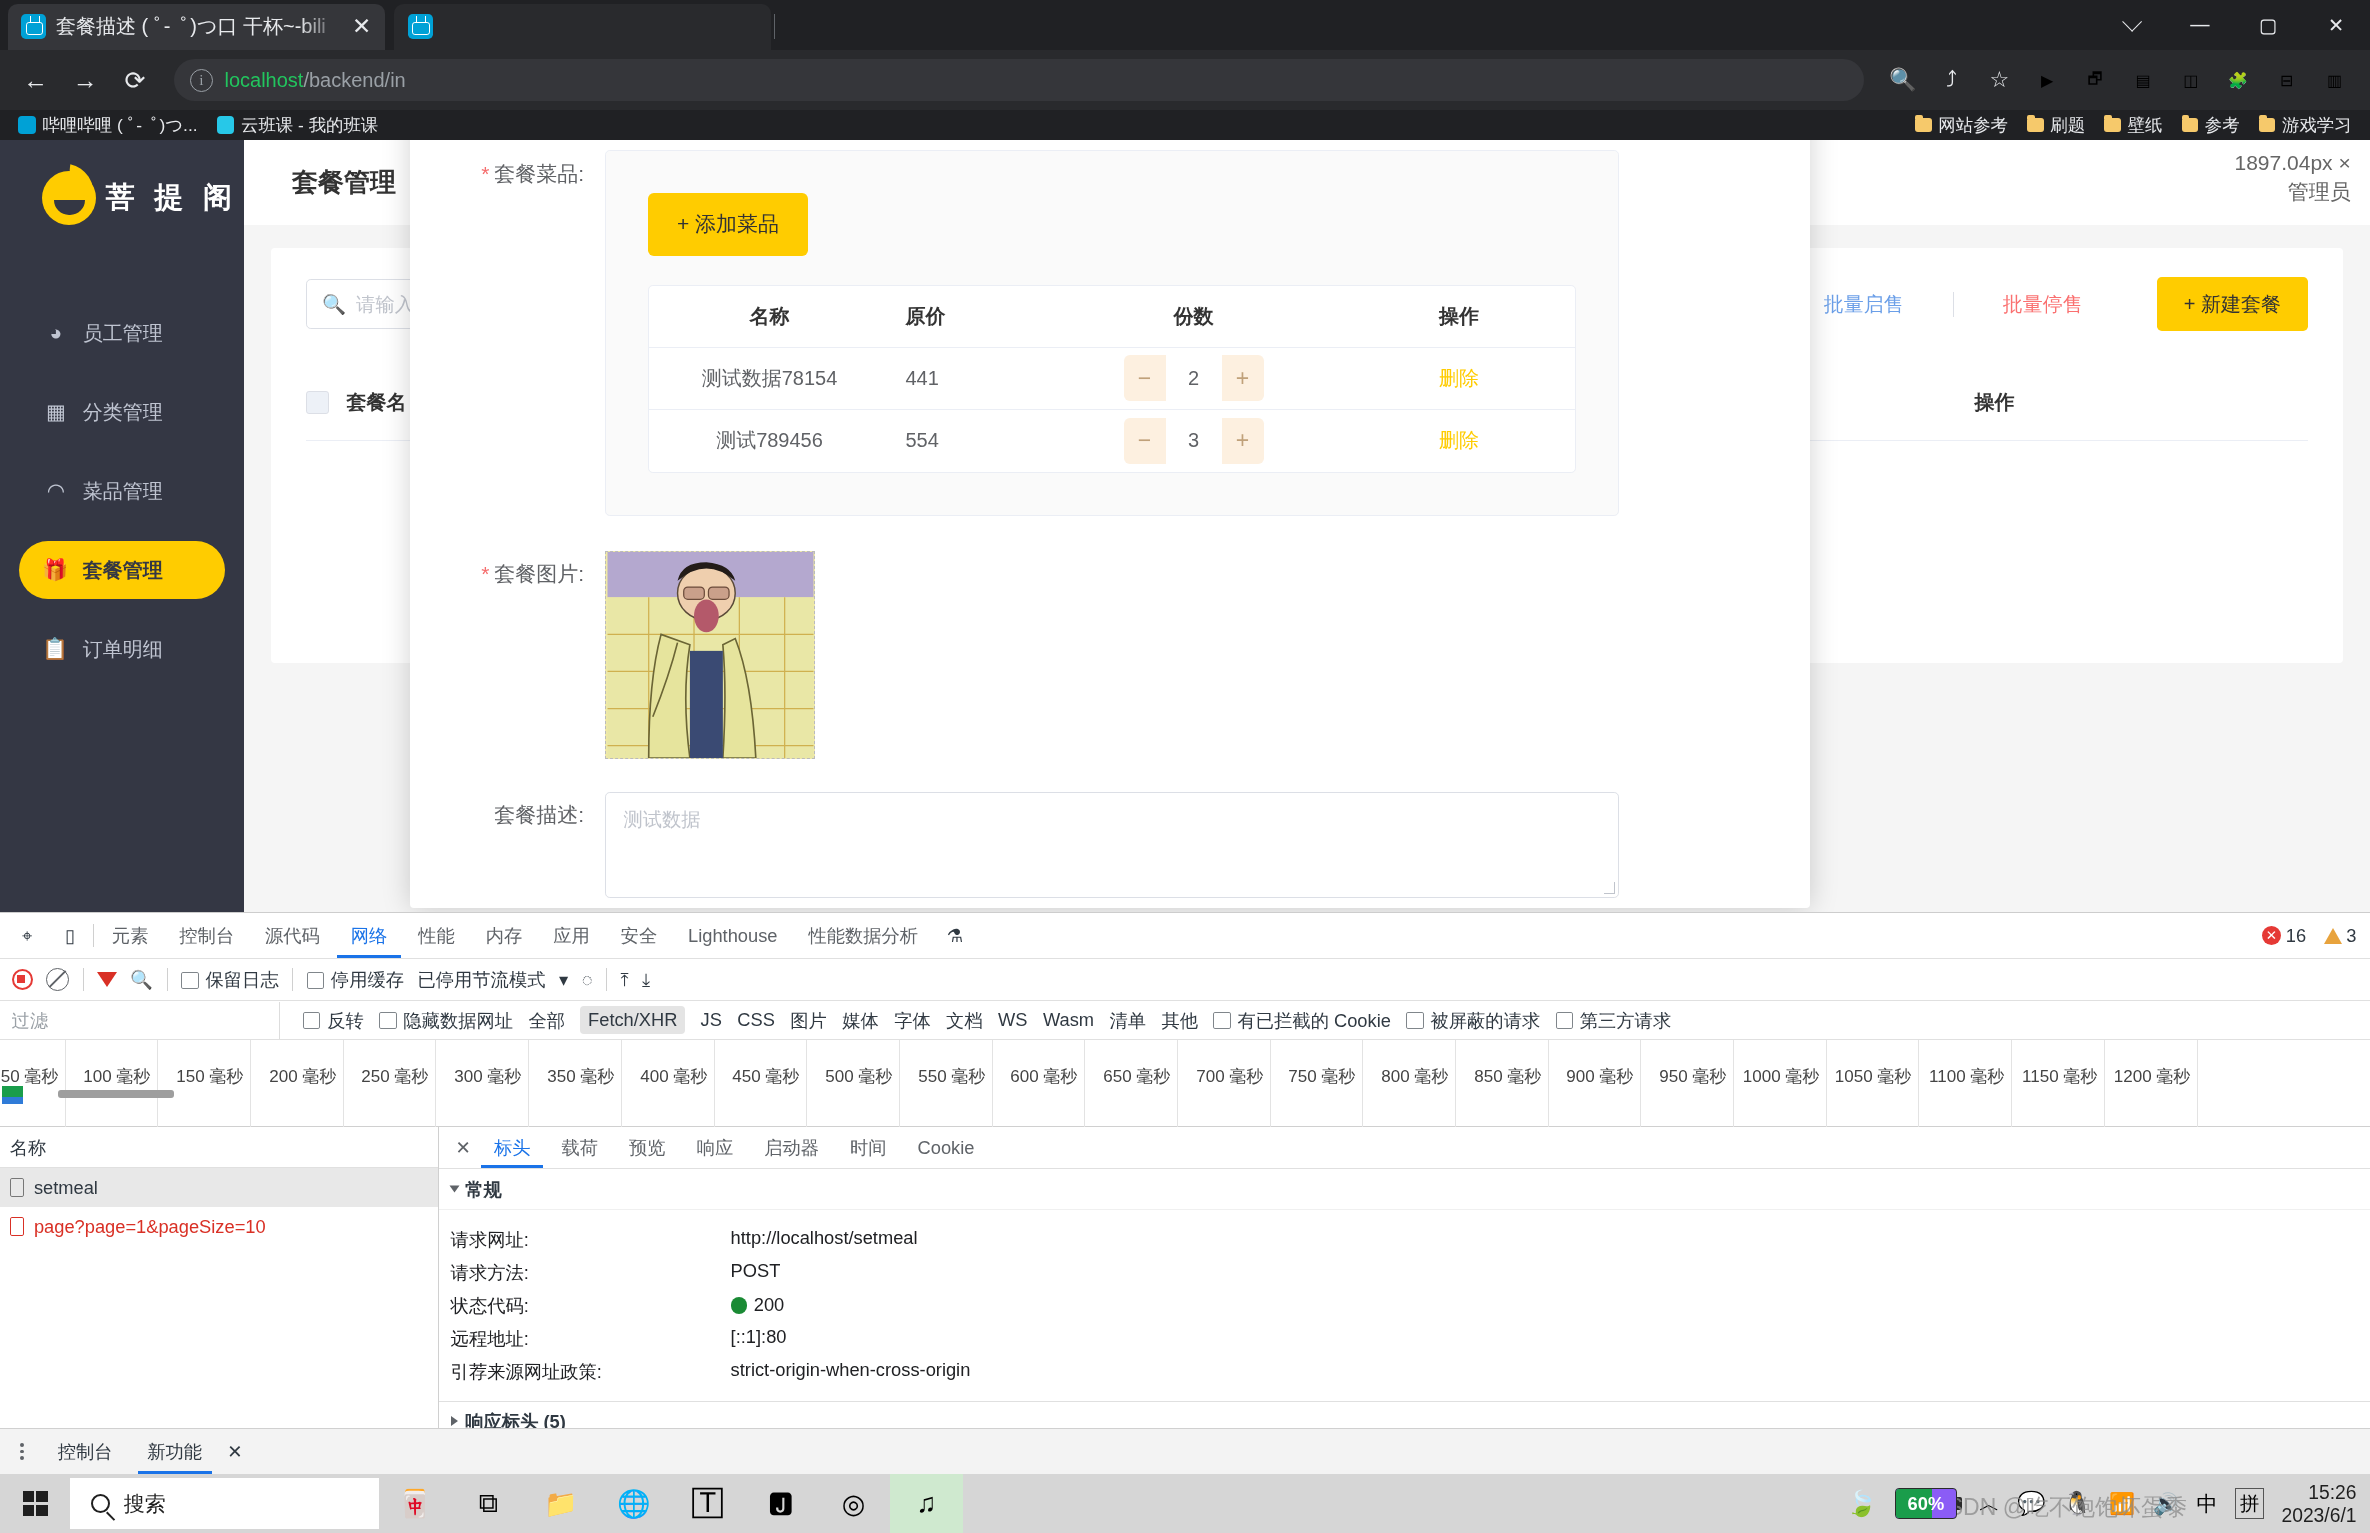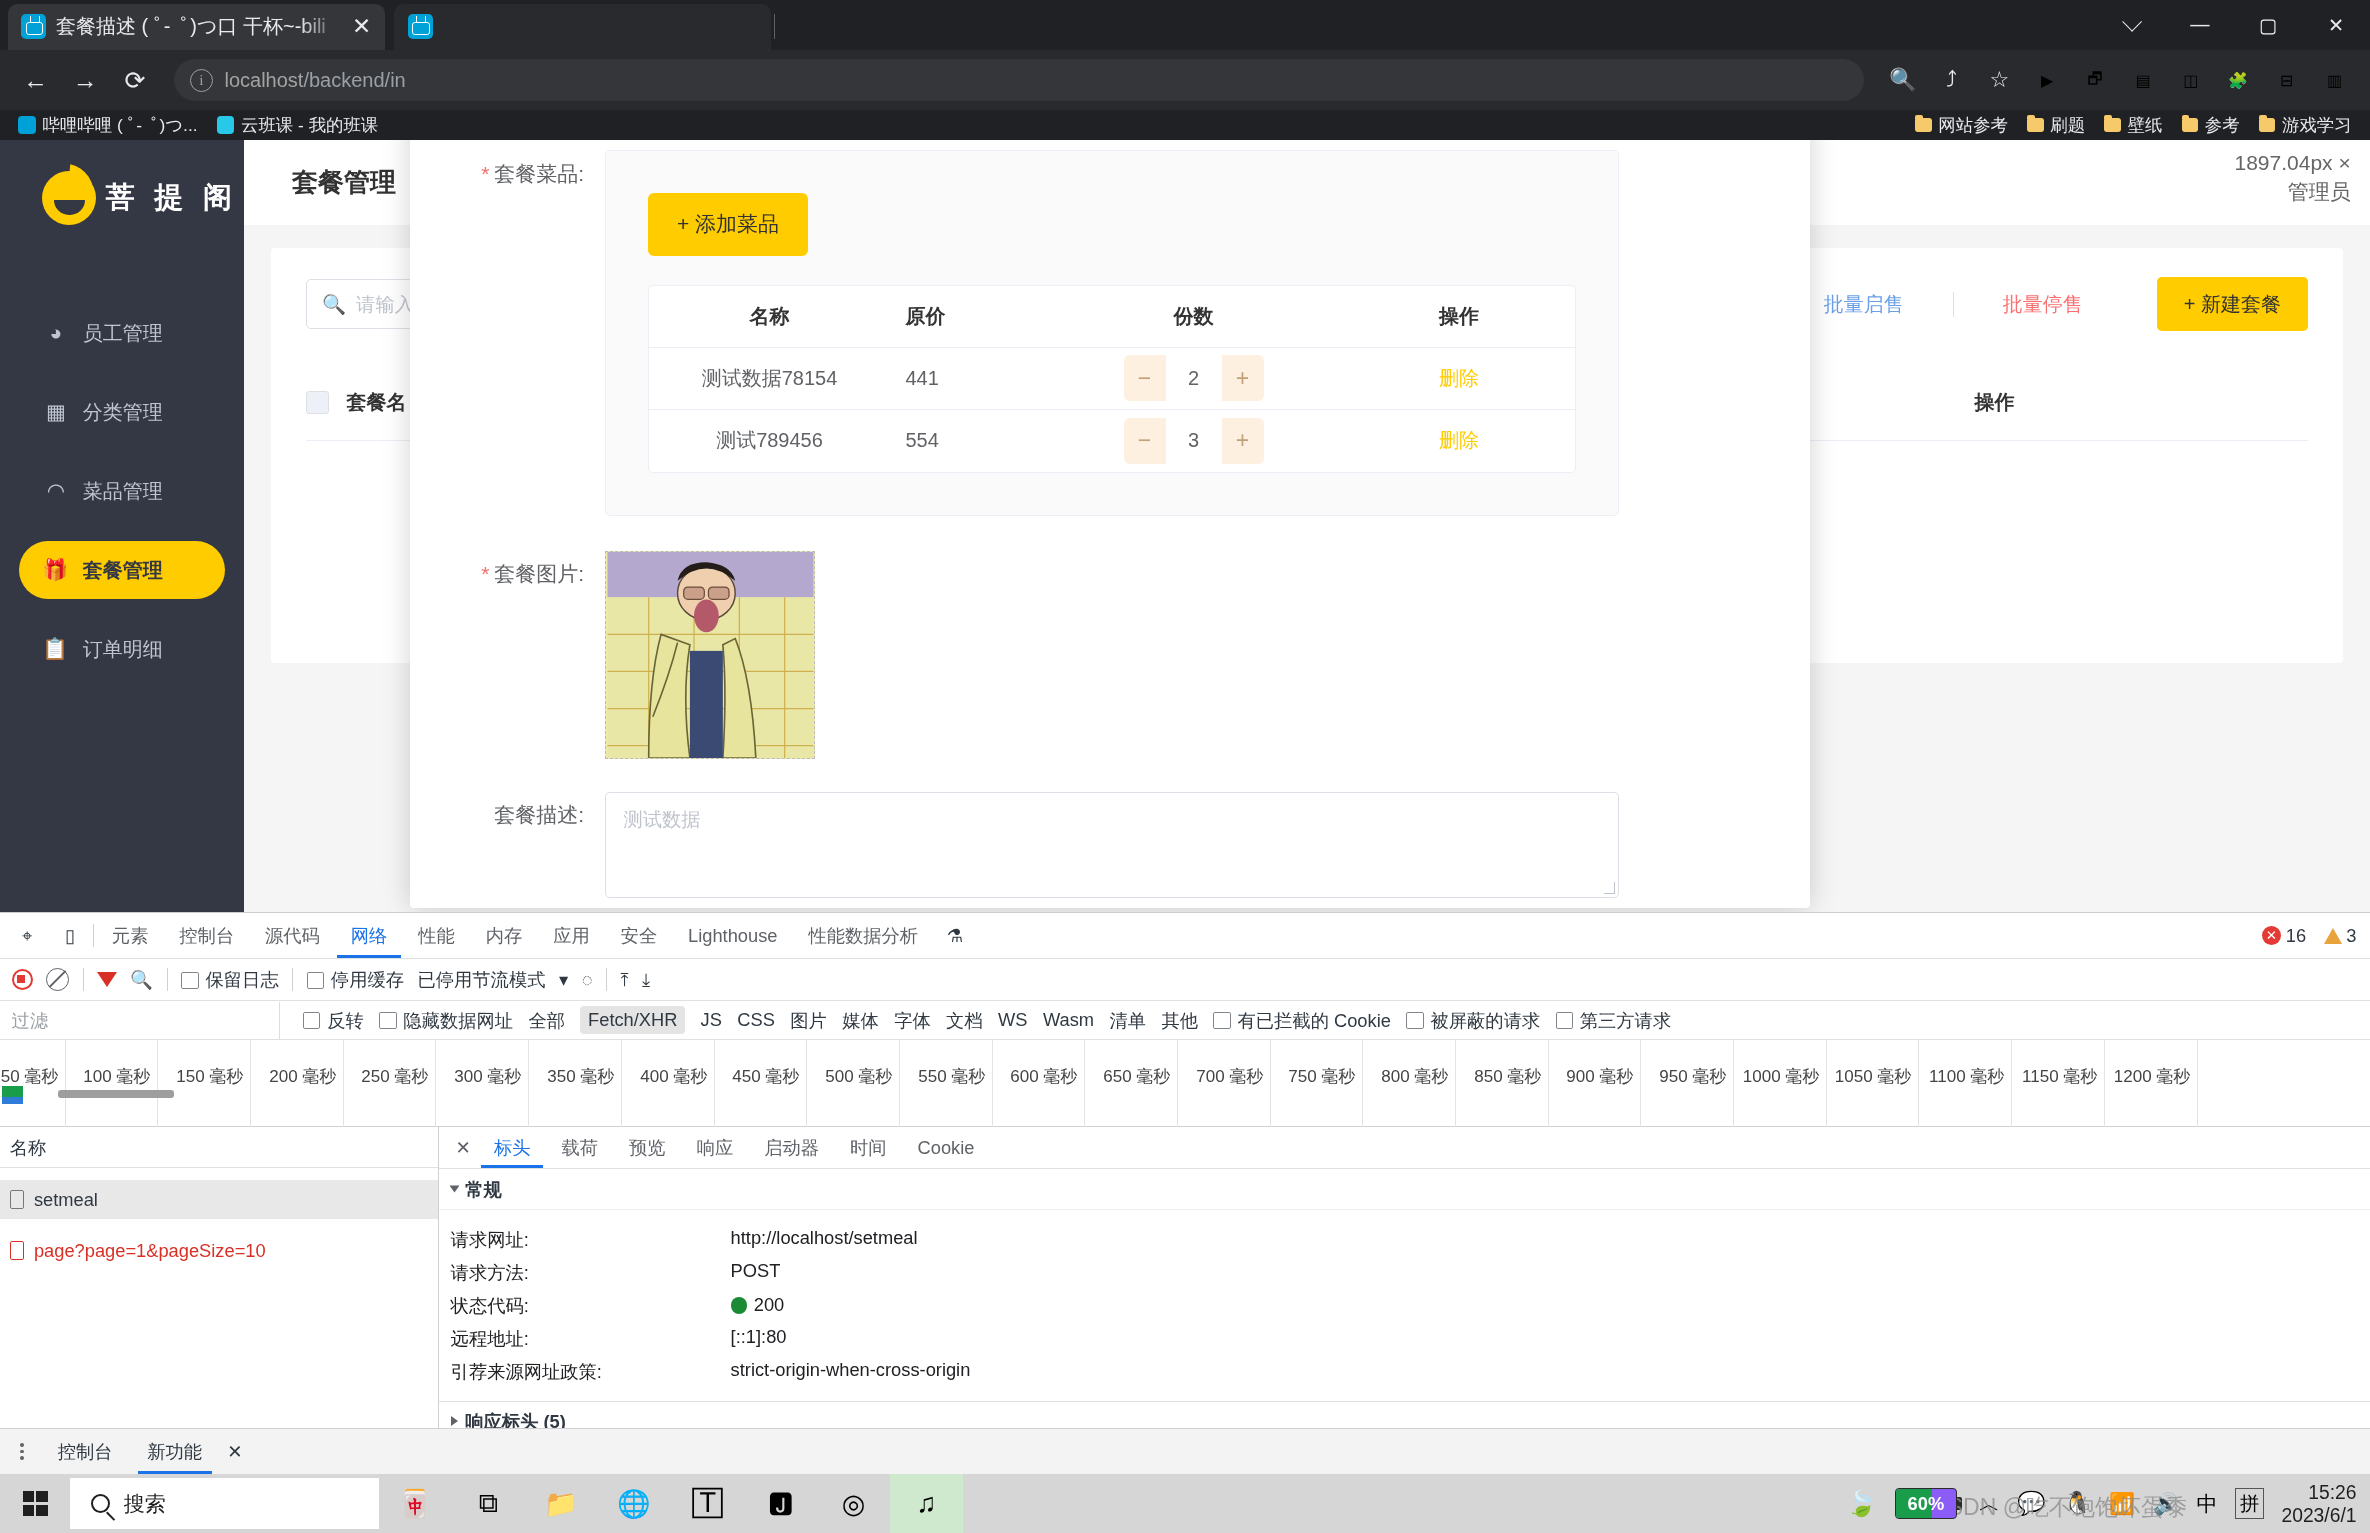--- a/index.html
+++ b/index.html
@@ -32,21 +32,21 @@
   .navbar { position:absolute; left:0; top:50px; width:2370px; height:60px; background:#292a2d;
             display:flex; align-items:center; padding:0 13.5px; gap:5.8px; }
   .nav-ico { width:44px; height:44px; display:flex; align-items:center; justify-content:center;
              color:#e8eaed; font-size:25px; border-radius:50%; }
   .omnibox { flex:1; height:42px; background:#35363a; border-radius:21px; display:flex; align-items:center;
              padding:0 15.4px; gap:11.6px; margin:0 11.6px; }
   .omnibox-info { width:23px; height:23px; border:1.9px solid #9aa0a6; border-radius:50%;
                   color:#9aa0a6; font-size:15.4px; display:flex; align-items:center; justify-content:center;
                   font-family:"Liberation Serif",serif; }
   .omnibox-url { font-size:20px; color:#9aa0a6; white-space:nowrap; overflow:hidden; }
-  .omnibox-url .host { color:#a3a3a3; }
+  .omnibox-url .host { color:#22c55e; }
   .nav-right { display:flex; align-items:center; gap:3.9px; }
   .nav-right .nav-ico { font-size:22px; }
   .ext-chip { width:44px; height:44px; display:flex; align-items:center; justify-content:center; }
 
   .bookmarks { position:absolute; left:0; top:110px; width:2370px; height:30px; background:#202124;
                display:flex; align-items:center; gap:1.9px; padding:0 9.7px; }
   .bm { display:flex; align-items:center; gap:6.8px; padding:3.9px 8.7px; border-radius:4.8px;
         color:#e8eaed; font-size:17.4px; white-space:nowrap; }
   .bm-fav { width:17.4px; height:17.4px; border-radius:3.9px; flex:0 0 17.4px; }
   .bm-folder { width:16.4px; height:13.5px; background:#f6c96b; border-radius:1.9px 2.9px 2.9px 2.9px; position:relative; flex:0 0 16.4px;}
@@ -159,21 +159,21 @@
   .timeline { height:87px; border-bottom:1px solid #d0d0d0; position:relative; background:#fff; }
   .tick { position:absolute; top:0; height:87px; border-left:1px solid #e3e3e3; }
   .tick span { position:absolute; right:7.7px; top:5.8px; font-size:17px; color:#444; white-space:nowrap;margin-top:19px; }
   .greenbar { position:absolute; left:1.9px; top:46px; width:21px; height:10.6px; background:#1a9d4b; }
   .bluebar { position:absolute; left:1.9px; top:57px; width:21px; height:6.8px; background:#2f7bd8; }
   .graybar { position:absolute; left:58px; top:50px; width:116px; height:7.7px; background:#9e9e9e; border-radius:2.9px;}
 
   .dt-main { display:flex; height:348px; }
   .req-list { width:439px; border-right:1px solid #d0d0d0; position:relative; }
   .rl-head { height:41px; border-bottom:1px solid #e0e0e0; display:flex; align-items:center; padding-left:9.7px; }
-  .rl-row { height:39px; display:flex; align-items:center; gap:9.7px; padding-left:9.7px;margin-top:12px; }
+  .rl-row { height:39px; display:flex; align-items:center; gap:9.7px; padding-left:9.7px; }
   .rl-row.sel { background:#e8e8e8; }
   .rl-row.err { color:#d93025; }
   .doc-ico { width:14.5px; height:18.3px; border:1.4px solid #777; border-radius:1.9px; flex:0 0 14.5px; }
   .rl-foot { position:absolute; left:0; bottom:0; width:439px; height:37px; border-top:1px solid #d0d0d0;
              display:flex; align-items:center; gap:13.5px; padding-left:9.7px; color:#3c4043; font-size:17.4px; }
 
   .detail { flex:1; }
   .d-tabs { height:42px; display:flex; align-items:center; gap:5.8px; padding-left:11.6px; border-bottom:1px solid #e0e0e0; }
   .d-tab { padding:0 12.6px; height:41px; display:flex; align-items:center; color:#5f6368; }
   .d-tab.sel { color:#1a73e8; box-shadow:inset 0 -2.9px 0 #1a73e8; }

